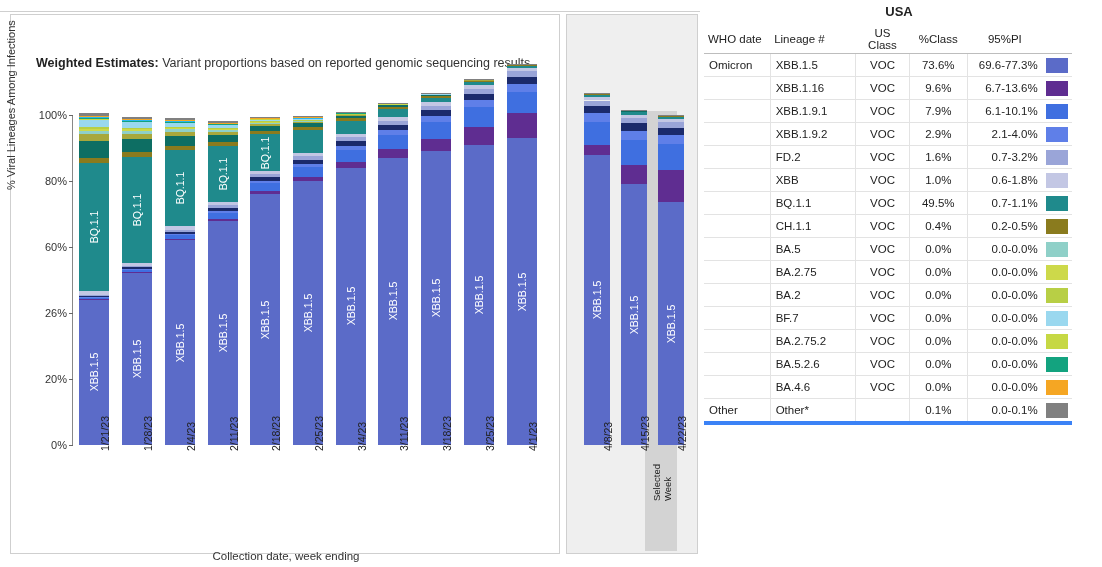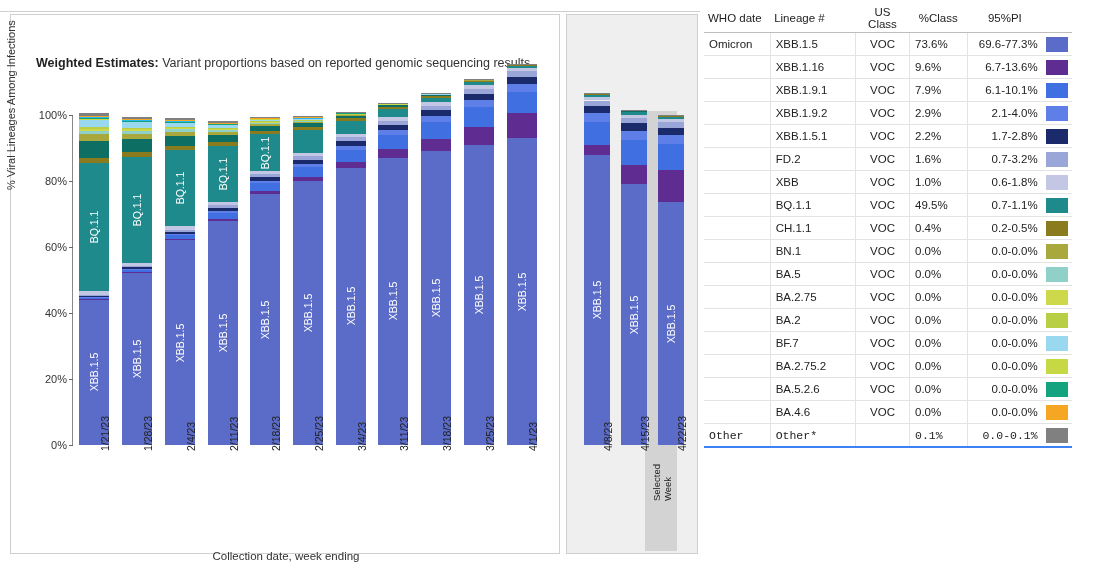--- a/index.html
+++ b/index.html
@@ -100,25 +100,25 @@
     font-weight:normal;text-align:center;padding:2px 4px;font-size:11.5px;
     border-bottom:1px solid #bdbdbd;
   }
   th.left{text-align:left;}
   td{
     padding:3px 5px;border-bottom:1px solid #e3e3e3;height:16px;
   }
   td.who{border-right:1px solid #e3e3e3;width:62px;}
   td.lineage{width:86px;border-right:1px solid #e3e3e3;}
   td.usclass{width:52px;text-align:center;border-right:1px solid #e3e3e3;}
-  td.total{width:52px;text-align:left;border-right:1px solid #e3e3e3;}
+  td.total{width:52px;text-align:center;border-right:1px solid #e3e3e3;}
   td.pi{width:82px;text-align:right;}
   td.swatch{width:26px;padding:2px 2px;}
   .sw{width:22px;height:15px;display:block;border:1px solid #fff;}
-  tr.last td{border-bottom:2px solid #3b82f6;font-family:Liberation Mono, monospace;}
+  tr.last td{border-bottom:4px solid #3b82f6;}
 </style>
 </head>
 <body>
 
 <div class="top-strip"></div>
 
 <div class="chart-panel">
 
   <div class="chart-caption">
     <b>Weighted Estimates:</b><span> Variant proportions based on reported genomic sequencing results</span>
@@ -128,21 +128,21 @@
   <div class="xlabel">Collection date, week ending</div>
 
   <div class="plot" id="plot">
     <div class="axis-line"></div>
   <div class="ytick" style="top: 0px;">100%</div>
       <div class="tickmark" style="top: 0px;"></div>
       <div class="ytick" style="top: 66px;">80%</div>
       <div class="tickmark" style="top: 66px;"></div>
       <div class="ytick" style="top: 132px;">60%</div>
       <div class="tickmark" style="top: 132px;"></div>
-      <div class="ytick" style="top: 198px;">40%</div>
+      <div class="ytick" style="top: 198px;">26%</div>
       <div class="tickmark" style="top: 198px;"></div>
       <div class="ytick" style="top: 264px;">20%</div>
       <div class="tickmark" style="top: 264px;"></div>
       <div class="ytick" style="top: 330px;">0%</div>
       <div class="tickmark" style="top: 330px;"></div>
       <div class="bar" style="left: 6.36364px; width: 30px; height: 330px;">
         <div class="seg" style="bottom: 0px; height: 145.2px; background: rgb(91, 107, 200);"></div>
         <div class="seg" style="bottom: 145.2px; height: 0.66px; background: rgb(95, 45, 145);"></div>
         <div class="seg" style="bottom: 145.86px; height: 1.65px; background: rgb(63, 111, 224);"></div>
         <div class="seg" style="bottom: 147.51px; height: 0.66px; background: rgb(95, 127, 232);"></div>
@@ -432,20 +432,21 @@
         <div class="barlabel" style="bottom: 121.44px; transform: translate(-50%, 50%) rotate(-90deg);">XBB.1.5</div>
       </div>
       <div class="xtick" style="left: 23.3333px;">4/8/23</div>
       <div class="xtick" style="left: 60px;">4/15/23</div>
       <div class="xtick" style="left: 96.6667px;">4/22/23</div>
     </div>
   <div class="selected-label">Selected Week</div>
 </div>
 
 <div class="table-wrap">
+  <div class="usa-title">USA</div>
   <table>
     <thead>
       <tr>
         <th class="left">WHO date</th>
         <th class="left">Lineage #</th>
         <th>US Class</th>
         <th>%Class</th>
         <th>95%PI</th>
         <th></th>
       </tr>
@@ -486,30 +487,20 @@
           <td class="lineage">XBB.1.9.2</td>
           <td class="usclass">VOC</td>
           <td class="total">2.9%</td>
           <td class="pi">2.1-4.0%</td>
           <td class="swatch">
             <span class="sw" style="background: rgb(95, 127, 232);"></span>
           </td>
         </tr>
         <tr>
           <td class="who"></td>
-          <td class="lineage">XBB.1.5.1</td>
-          <td class="usclass">VOC</td>
-          <td class="total">2.2%</td>
-          <td class="pi">1.7-2.8%</td>
-          <td class="swatch">
-            <span class="sw" style="background: rgb(27, 42, 107);"></span>
-          </td>
-        </tr>
-        <tr>
-          <td class="who"></td>
           <td class="lineage">FD.2</td>
           <td class="usclass">VOC</td>
           <td class="total">1.6%</td>
           <td class="pi">0.7-3.2%</td>
           <td class="swatch">
             <span class="sw" style="background: rgb(154, 165, 216);"></span>
           </td>
         </tr>
         <tr>
           <td class="who"></td>
@@ -532,30 +523,20 @@
           </td>
         </tr>
         <tr>
           <td class="who"></td>
           <td class="lineage">CH.1.1</td>
           <td class="usclass">VOC</td>
           <td class="total">0.4%</td>
           <td class="pi">0.2-0.5%</td>
           <td class="swatch">
             <span class="sw" style="background: rgb(138, 123, 30);"></span>
-          </td>
-        </tr>
-        <tr>
-          <td class="who"></td>
-          <td class="lineage">BN.1</td>
-          <td class="usclass">VOC</td>
-          <td class="total">0.0%</td>
-          <td class="pi">0.0-0.0%</td>
-          <td class="swatch">
-            <span class="sw" style="background: rgb(168, 168, 60);"></span>
           </td>
         </tr>
         <tr>
           <td class="who"></td>
           <td class="lineage">BA.5</td>
           <td class="usclass">VOC</td>
           <td class="total">0.0%</td>
           <td class="pi">0.0-0.0%</td>
           <td class="swatch">
             <span class="sw" style="background: rgb(143, 208, 200);"></span>

